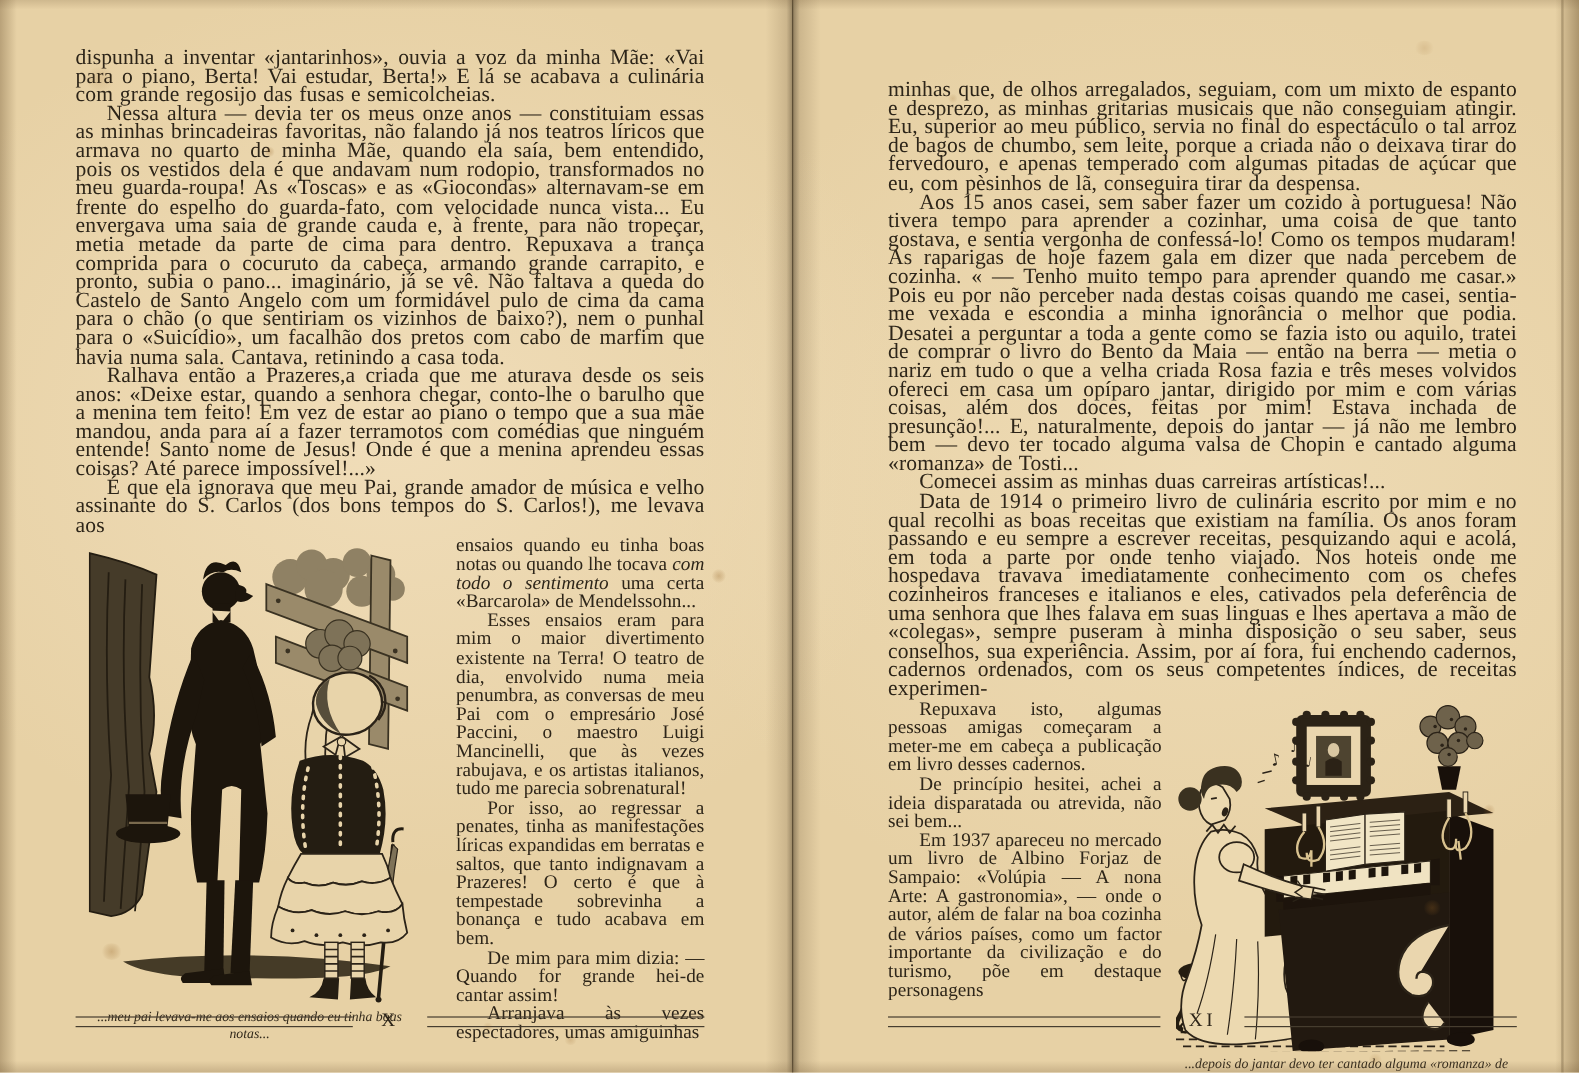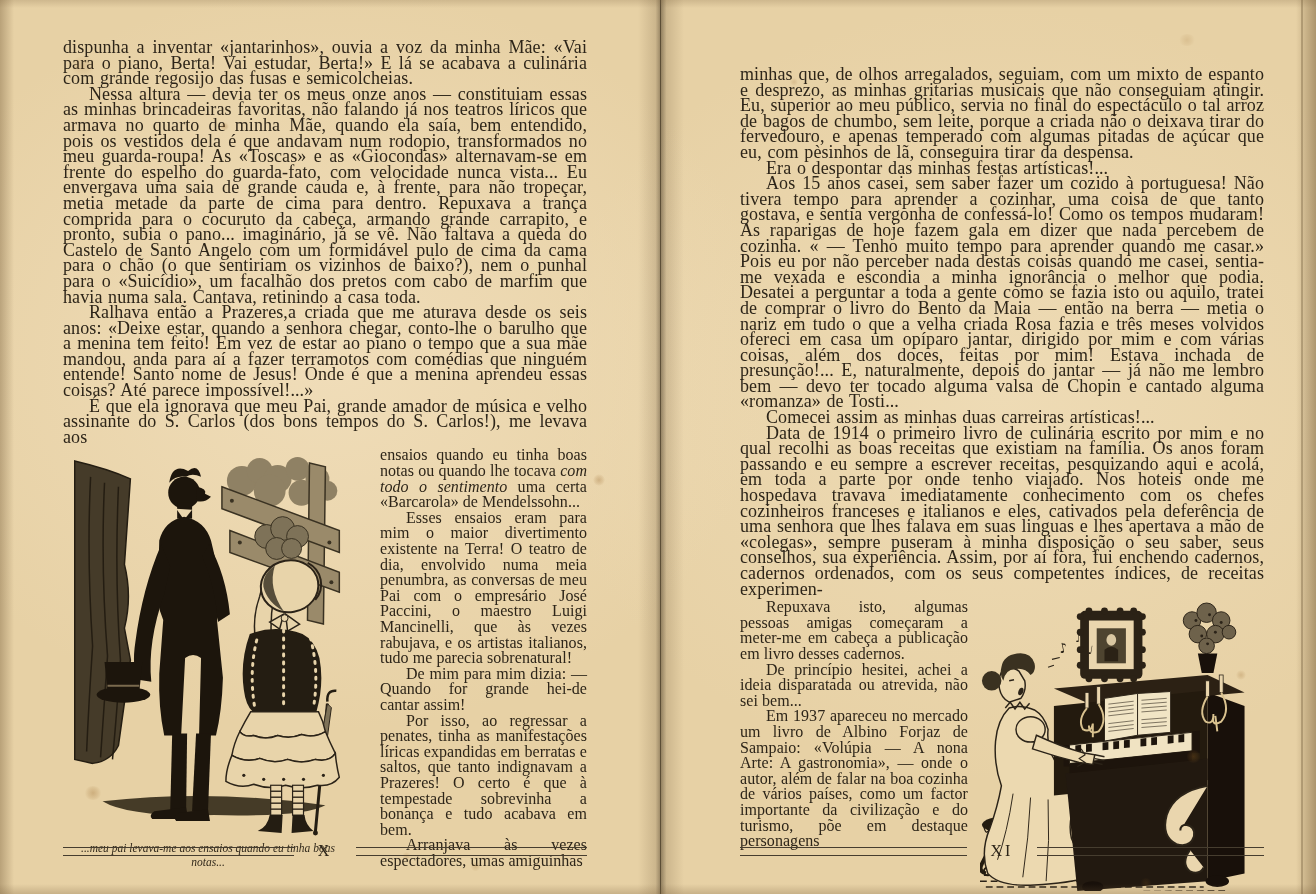--- a/index.html
+++ b/index.html
@@ -173,31 +173,30 @@
             </g>
             <path d="M196,370 Q194,382 184,386 L208,388 L209,370 Z" fill="#241d12"></path>
             <path d="M219,370 L218,388 L240,386 Q232,380 231,370 Z" fill="#241d12"></path>
           </g>
         </svg>
         <figcaption>...meu pai levava-me aos ensaios quando eu tinha boas notas...</figcaption>
       </figure>
       <div class="narrow">
         <p class="cont"><span>ensaios quando eu tinha boas notas ou quando lhe tocava </span><em>com todo o sentimento</em><span> uma certa «Barcarola» de Mendelssohn...</span></p>
         <p>Esses ensaios eram para mim o maior divertimento existente na Terra! O teatro de dia, envolvido numa meia penumbra, as conversas de meu Pai com o empresário José Paccini, o maestro Luigi Mancinelli, que às vezes rabujava, e os artistas italianos, tudo me parecia sobrenatural!</p>
+        <p>Por isso, ao regressar a penates, tinha as manifestações líricas expandidas em berratas e saltos, que tanto indignavam a Prazeres! O certo é que à tempestade sobrevinha a bonança e tudo acabava em bem.</p>
         <p>De mim para mim dizia: — Quando for grande hei-de cantar assim!</p>
-        <p>Por isso, ao regressar a penates, tinha as manifestações líricas expandidas em berratas e saltos, que tanto indignavam a Prazeres! O certo é que à tempestade sobrevinha a bonança e tudo acabava em bem.</p>
         <p>Arranjava às vezes espectadores, umas amiguinhas</p>
       </div>
     </div>
   </section>
 
   <section class="page pright">
     <div class="bodytext">
       <p class="cont">minhas que, de olhos arregalados, seguiam, com um mixto de espanto e desprezo, as minhas gritarias musicais que não conseguiam atingir. Eu, superior ao meu público, servia no final do espectáculo o tal arroz de bagos de chumbo, sem leite, porque a criada não o deixava tirar do fervedouro, e apenas temperado com algumas pitadas de açúcar que eu, com pèsinhos de lã, conseguira tirar da despensa.</p>
-      <p>Era o despontar das minhas festas artísticas!...</p>
       <p>Aos 15 anos casei, sem saber fazer um cozido à portuguesa! Não tivera tempo para aprender a cozinhar, uma coisa de que tanto gostava, e sentia vergonha de confessá-lo! Como os tempos mudaram! As raparigas de hoje fazem gala em dizer que nada percebem de cozinha. « — Tenho muito tempo para aprender quando me casar.» Pois eu por não perceber nada destas coisas quando me casei, sentia-me vexada e escondia a minha ignorância o melhor que podia. Desatei a perguntar a toda a gente como se fazia isto ou aquilo, tratei de comprar o livro do Bento da Maia — então na berra — metia o nariz em tudo o que a velha criada Rosa fazia e três meses volvidos ofereci em casa um opíparo jantar, dirigido por mim e com várias coisas, além dos doces, feitas por mim! Estava inchada de presunção!... E, naturalmente, depois do jantar — já não me lembro bem — devo ter tocado alguma valsa de Chopin e cantado alguma «romanza» de Tosti...</p>
       <p>Comecei assim as minhas duas carreiras artísticas!...</p>
       <p>Data de 1914 o primeiro livro de culinária escrito por mim e no qual recolhi as boas receitas que existiam na família. Os anos foram passando e eu sempre a escrever receitas, pesquizando aqui e acolá, em toda a parte por onde tenho viajado. Nos hoteis onde me hospedava travava imediatamente conhecimento com os chefes cozinheiros franceses e italianos e eles, cativados pela deferência de uma senhora que lhes falava em suas linguas e lhes apertava a mão de «colegas», sempre puseram à minha disposição o seu saber, seus conselhos, sua experiência. Assim, por aí fora, fui enchendo cadernos, cadernos ordenados, com os seus competentes índices, de receitas experimen-</p>
     </div>
     <div class="bottom-row">
       <div class="narrow">
         <p>Repuxava isto, algumas pessoas amigas começaram a meter-me em cabeça a publicação em livro desses cadernos.</p>
         <p>De princípio hesitei, achei a ideia disparatada ou atrevida, não sei bem...</p>
         <p>Em 1937 apareceu no mercado um livro de Albino Forjaz de Sampaio: «Volúpia — A nona Arte: A gastronomia», — onde o autor, além de falar na boa cozinha de vários países, como um factor importante da civilização e do turismo, põe em destaque personagens</p>
       </div>

